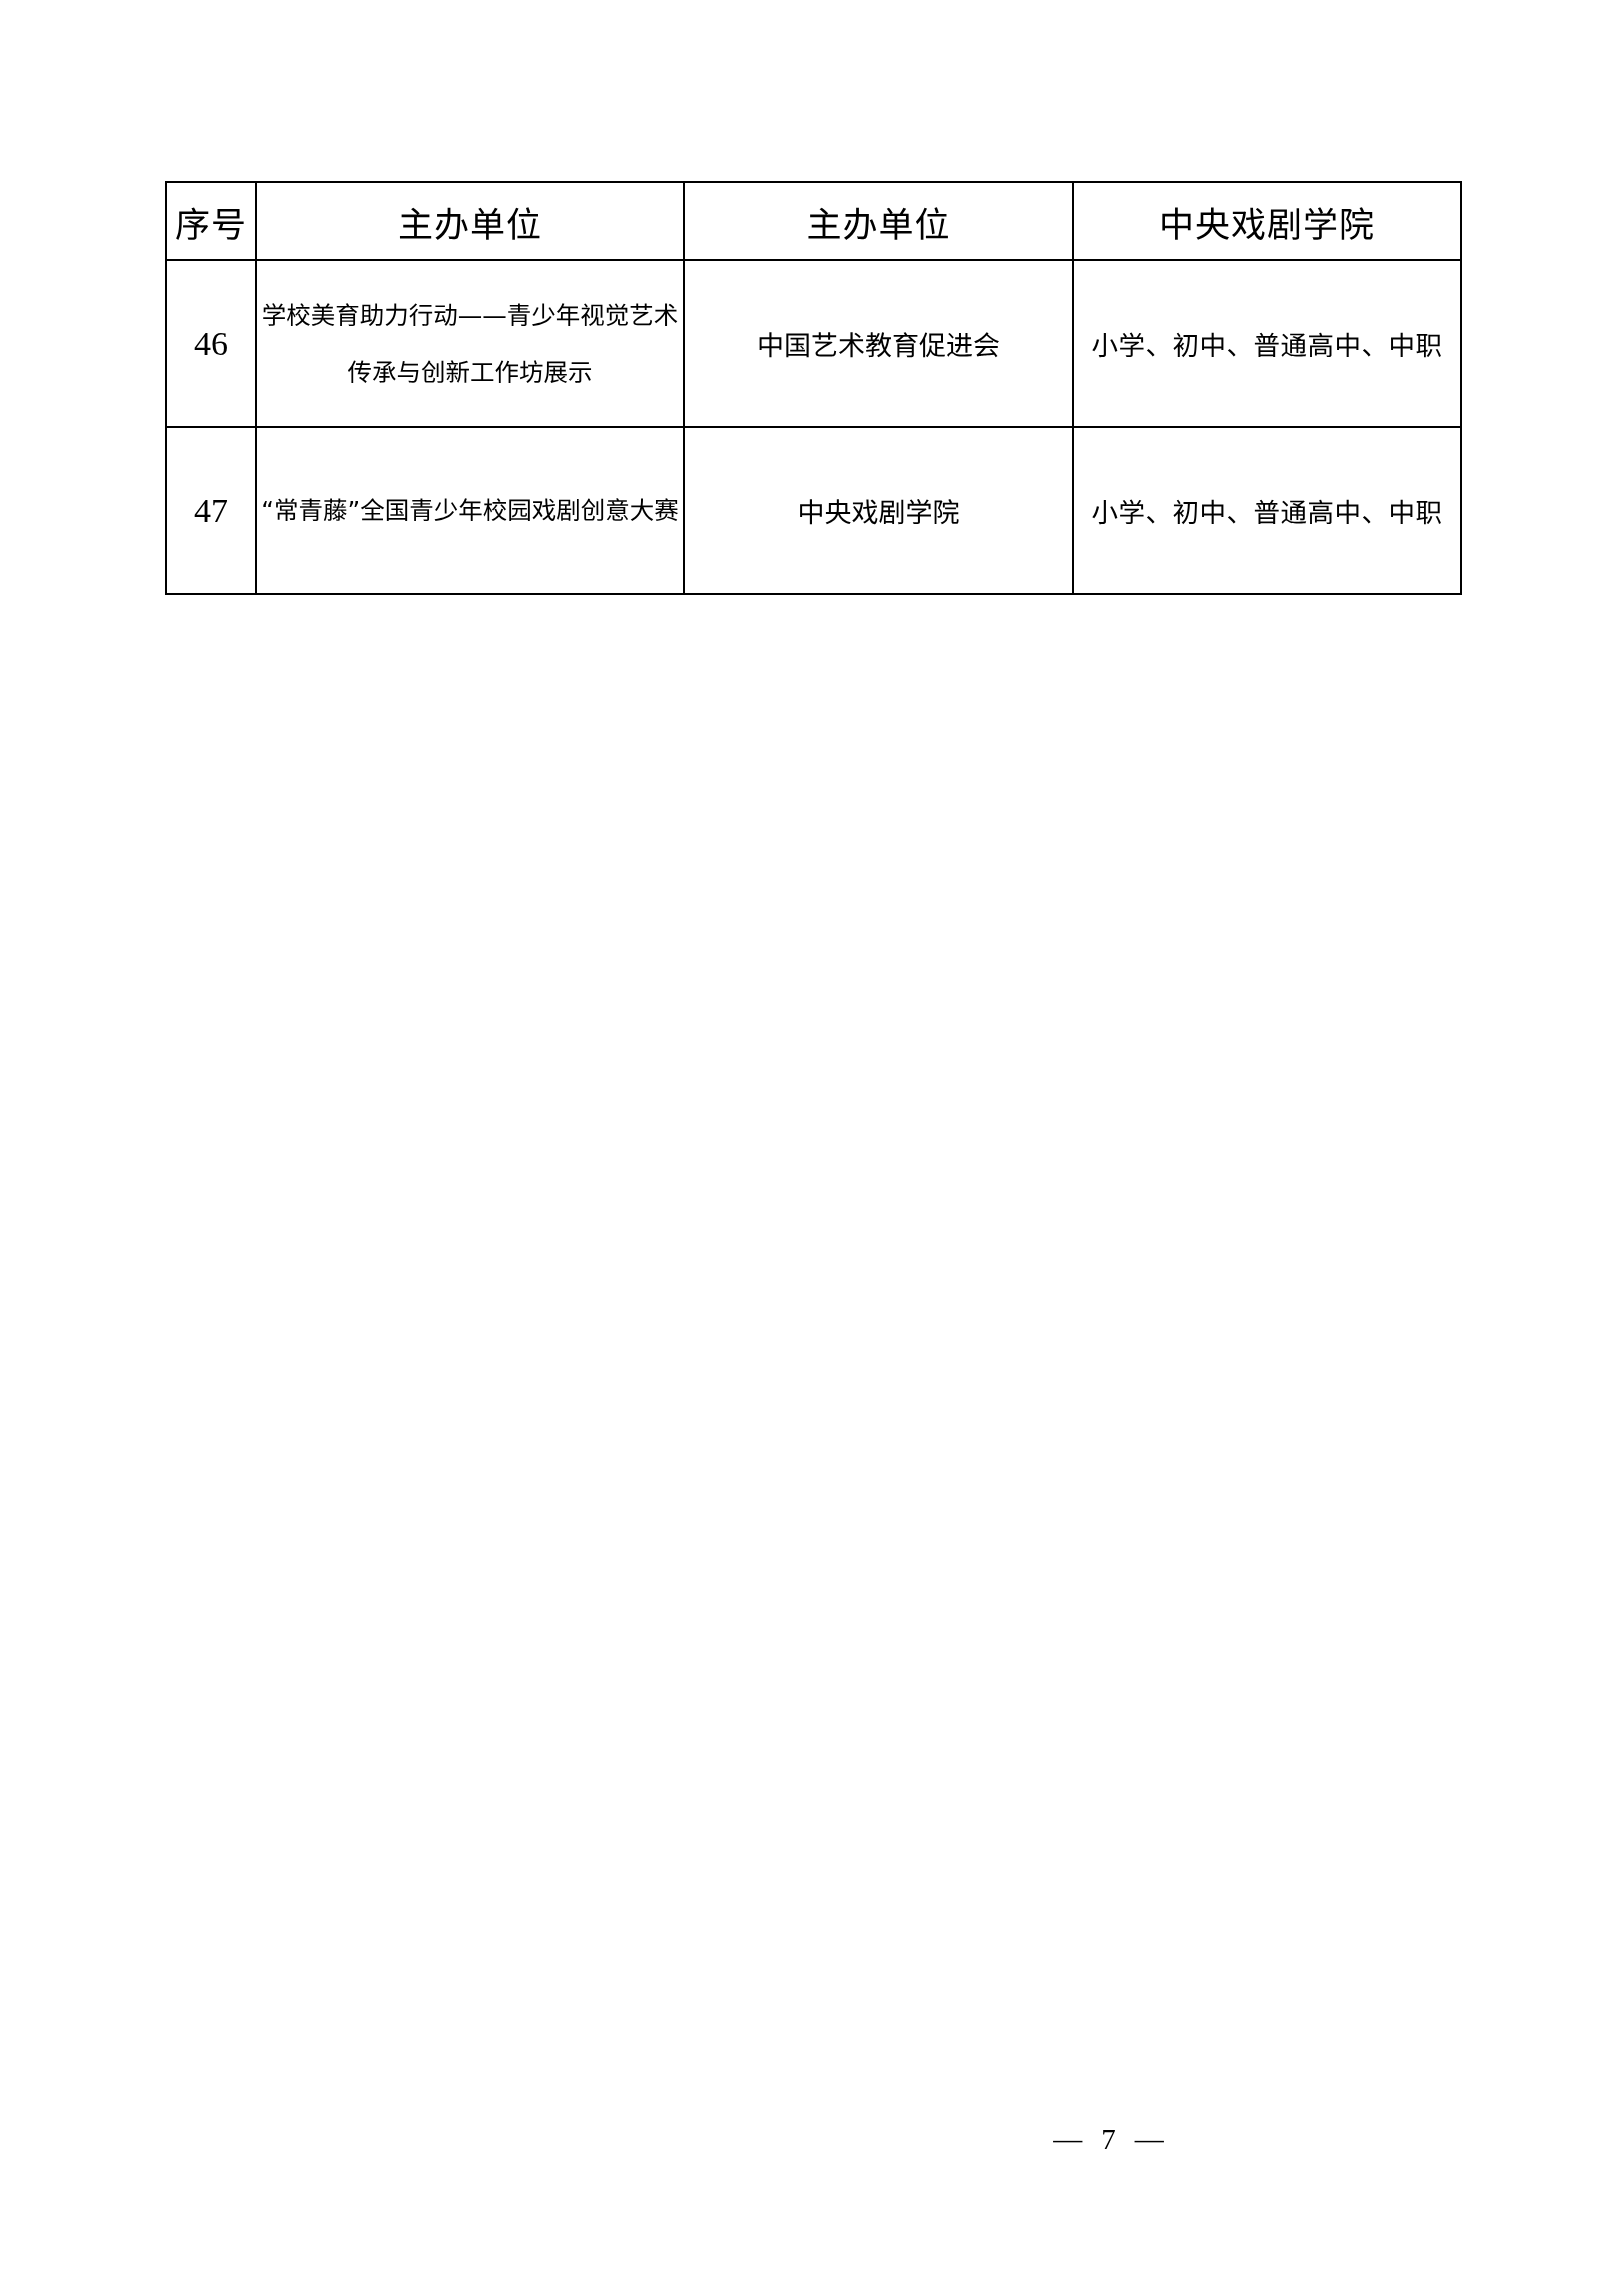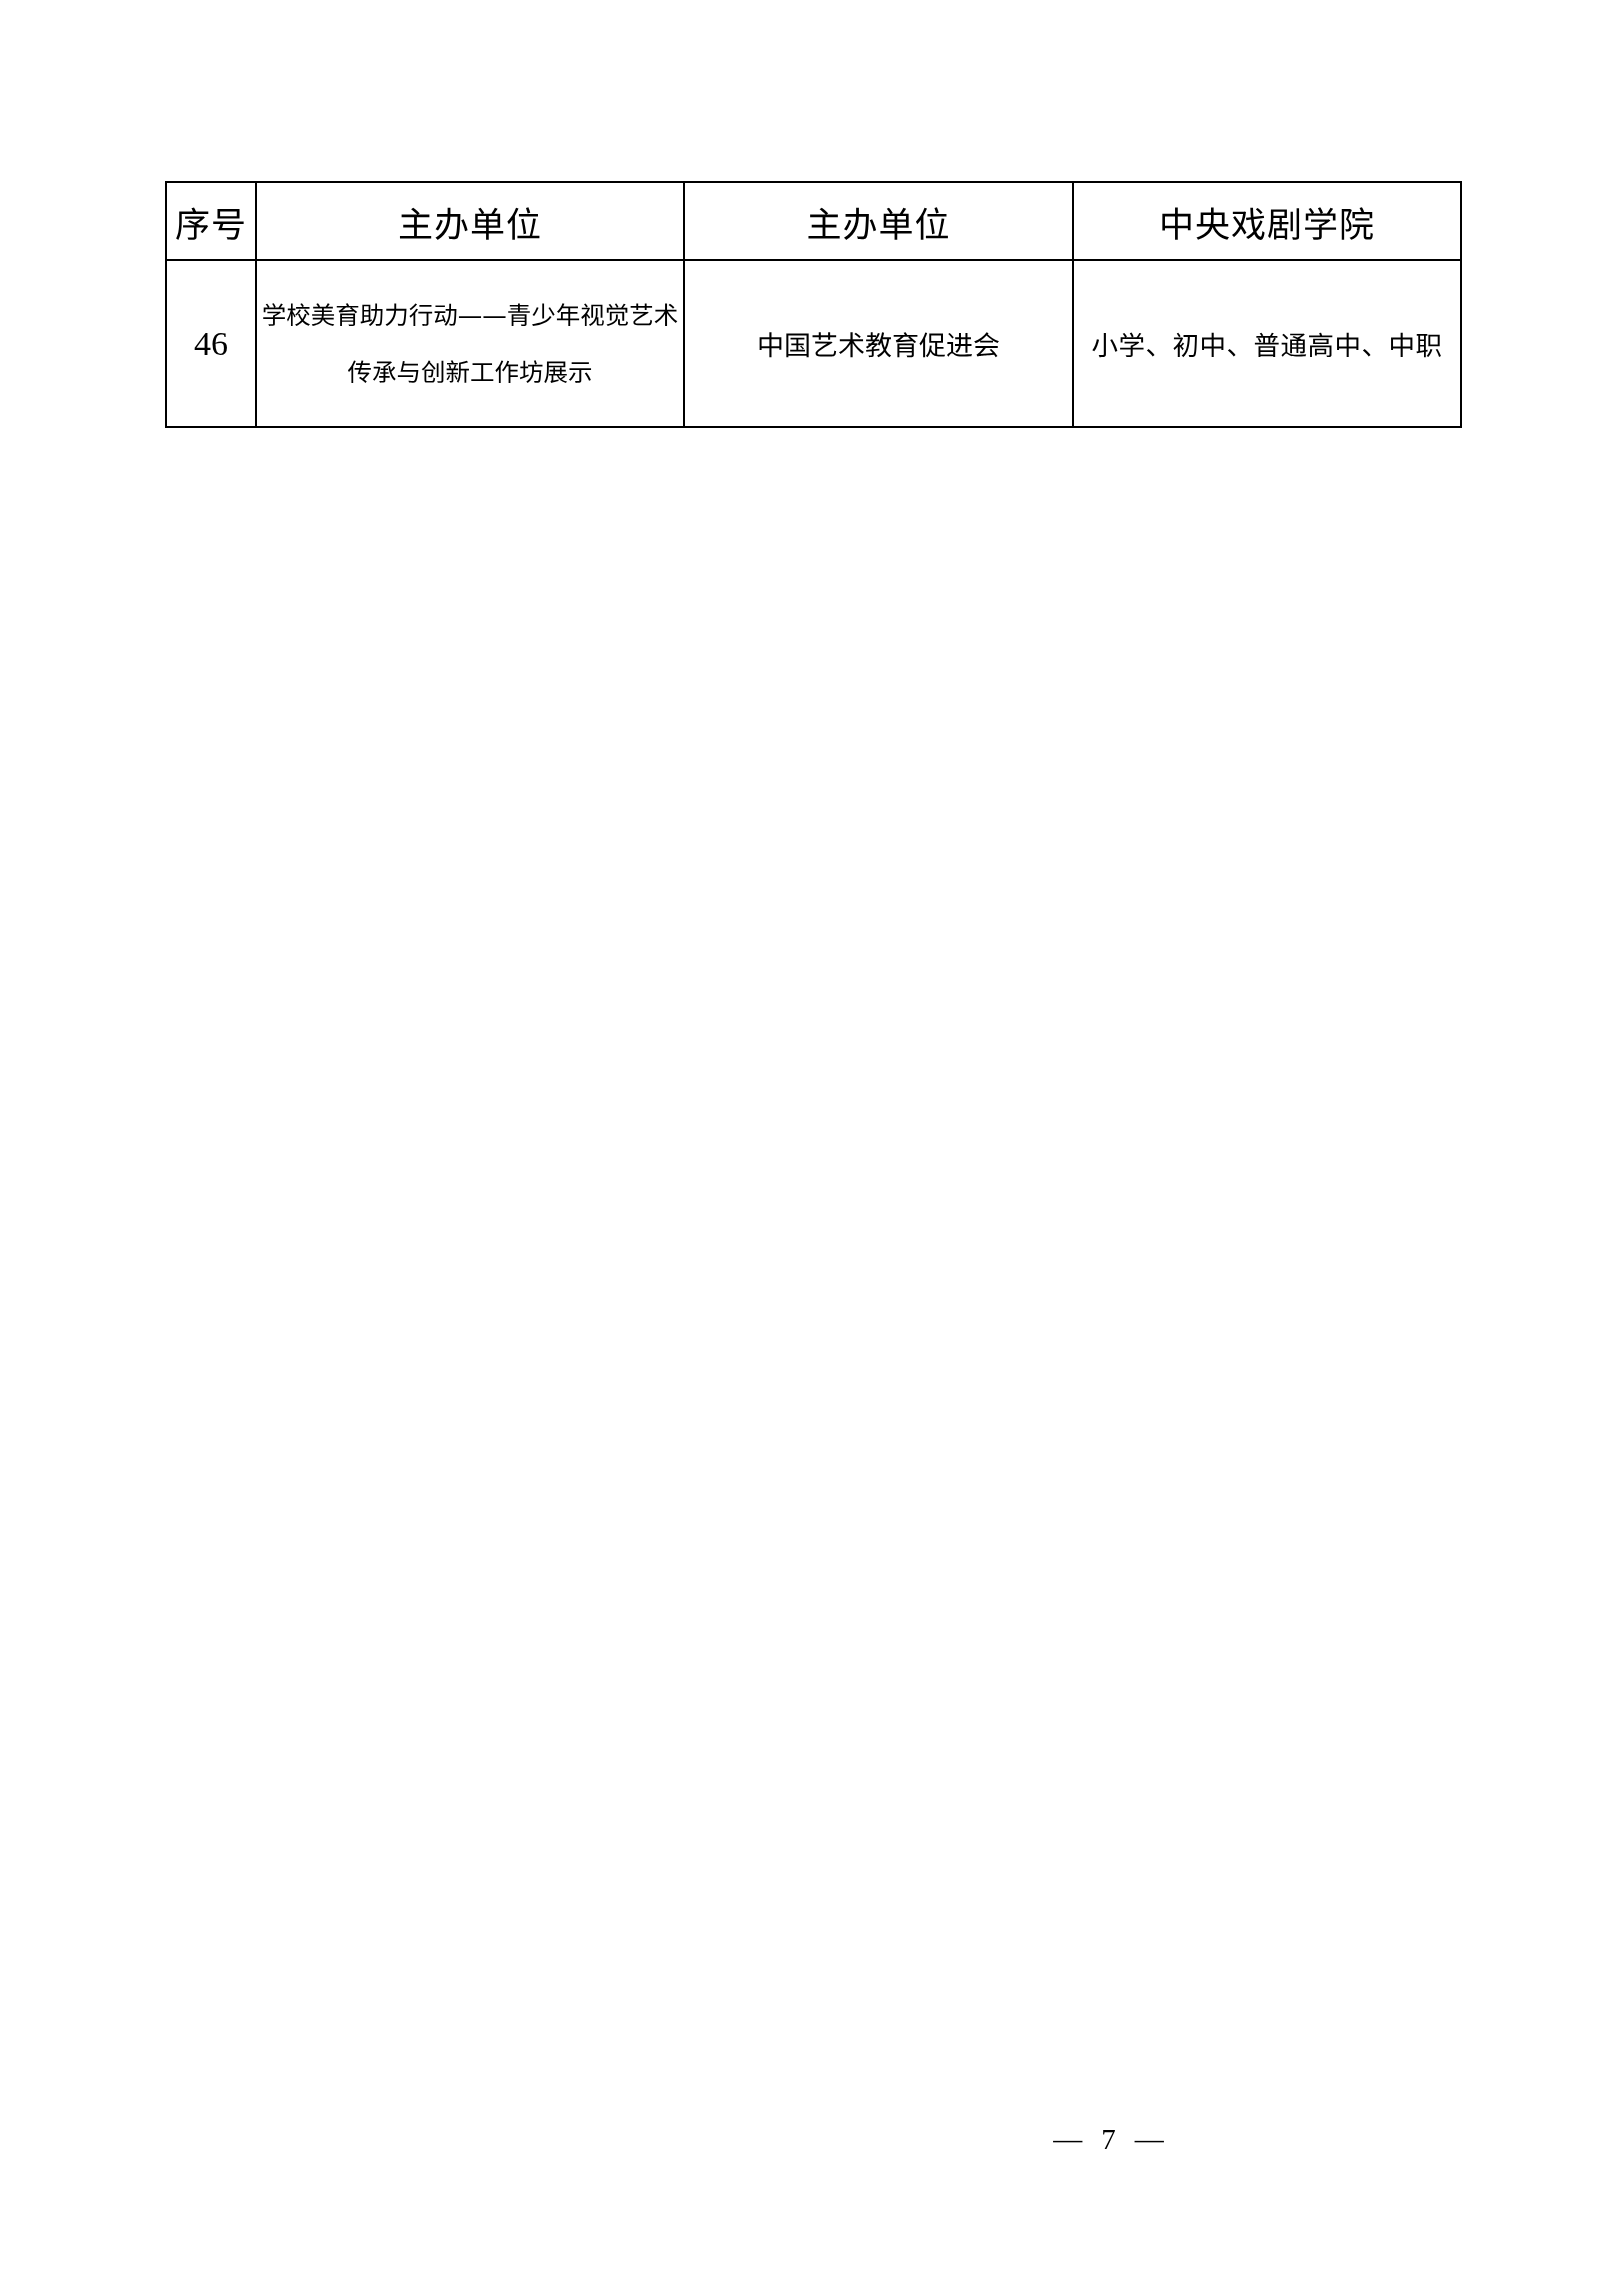--- a/index.html
+++ b/index.html
@@ -131,20 +131,26 @@
           <td>中央戏剧学院</td>
         </tr>
       </thead>
       <tbody>
         <tr>
           <td class="cell-index">46</td>
           <td class="cell-name">学校美育助力行动——青少年视觉艺术传承与创新工作坊展示</td>
           <td class="cell-org">中国艺术教育促进会</td>
           <td class="cell-stage">小学、初中、普通高中、中职</td>
         </tr>
+        <tr>
+          <td class="cell-index">47</td>
+          <td class="cell-name">“常青藤”全国青少年校园戏剧创意大赛</td>
+          <td class="cell-org">中央戏剧学院</td>
+          <td class="cell-stage">小学、初中、普通高中、中职</td>
+        </tr>
       </tbody>
     </table>
   </div>
 
   <div class="page-number">
     <span class="pn-inner">— 7 —</span>
   </div>
 
 </div>
 

